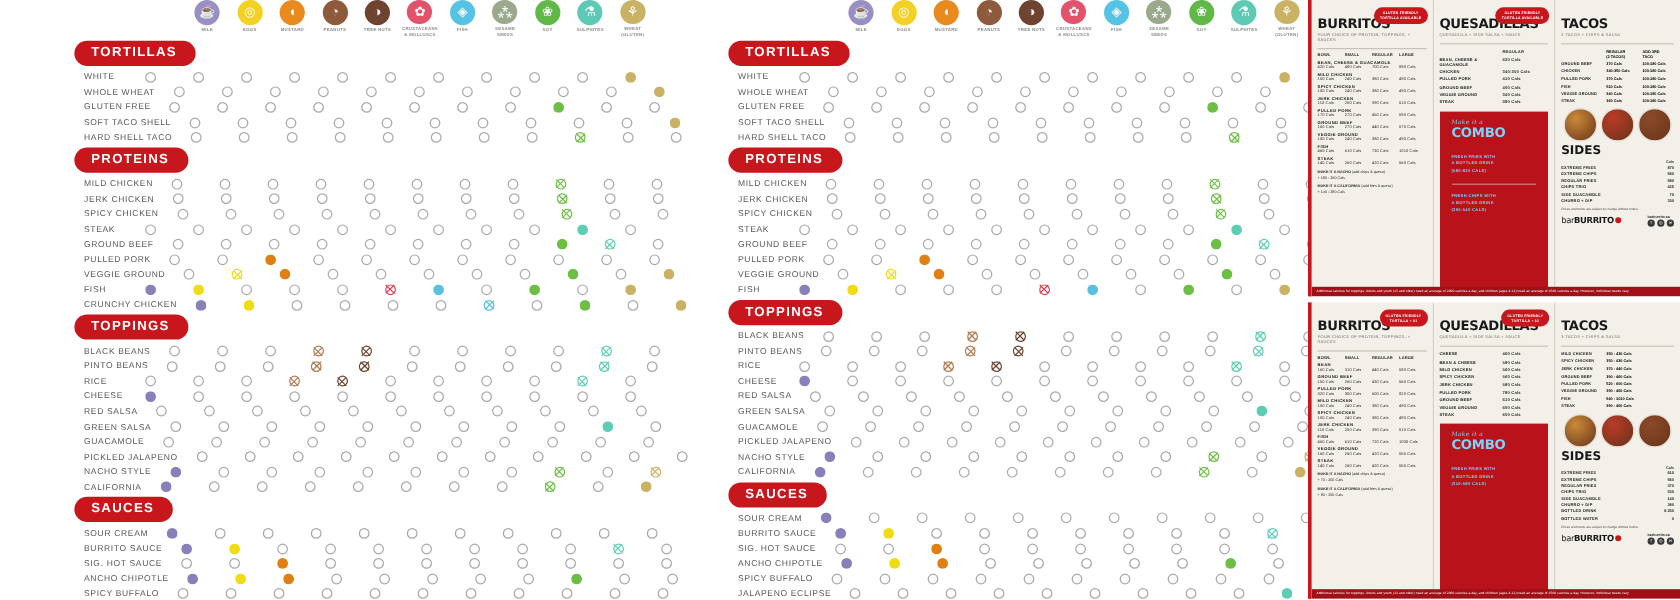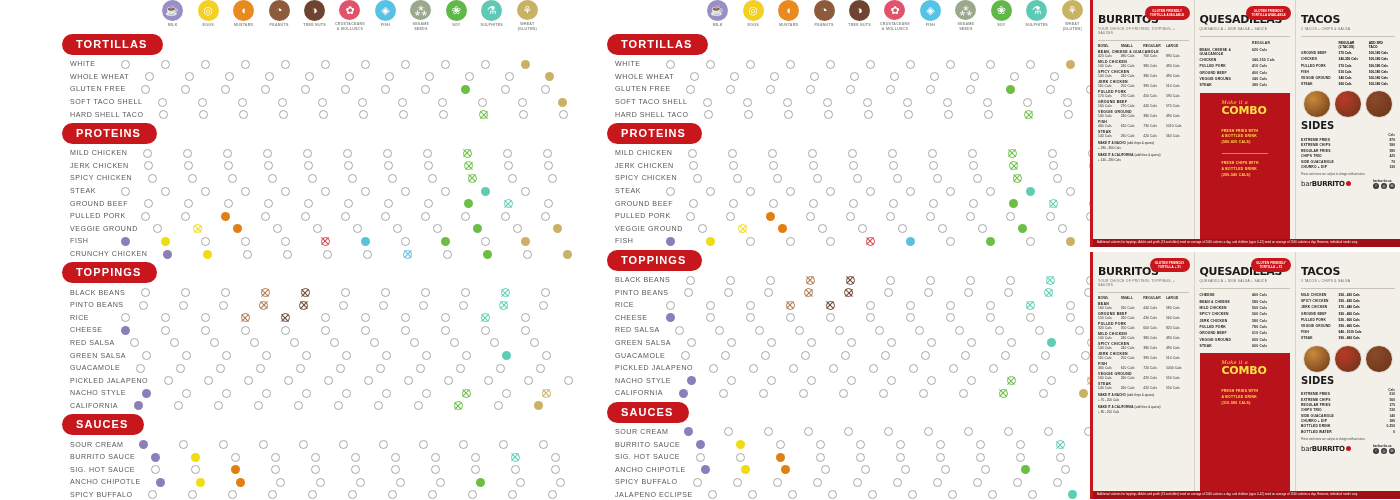--- a/index.html
+++ b/index.html
@@ -174,23 +174,23 @@
   .m-row3 .v2 { flex: 0 0 28%; font-weight: bold; }
 
   .make-note {
     font-size: 3.1px; color: #2a2a2a; margin-top: 3px; line-height: 1.5;
   }
   .make-note b { text-transform: uppercase; }
 
   .combo {
     position: relative;
     background: #b8121a;
-    color: #fde047;
+    color: #7dd3fc;
     margin: 4px 0 0;
-    padding: 6px 22px;
+    padding: 6px 10px;
     flex: 1;
     overflow: hidden;
   }
   .combo-script {
     font-family: "DejaVu Serif", serif;
     font-style: italic;
     font-size: 5px;
     letter-spacing: .3px;
   }
   .combo-word {

